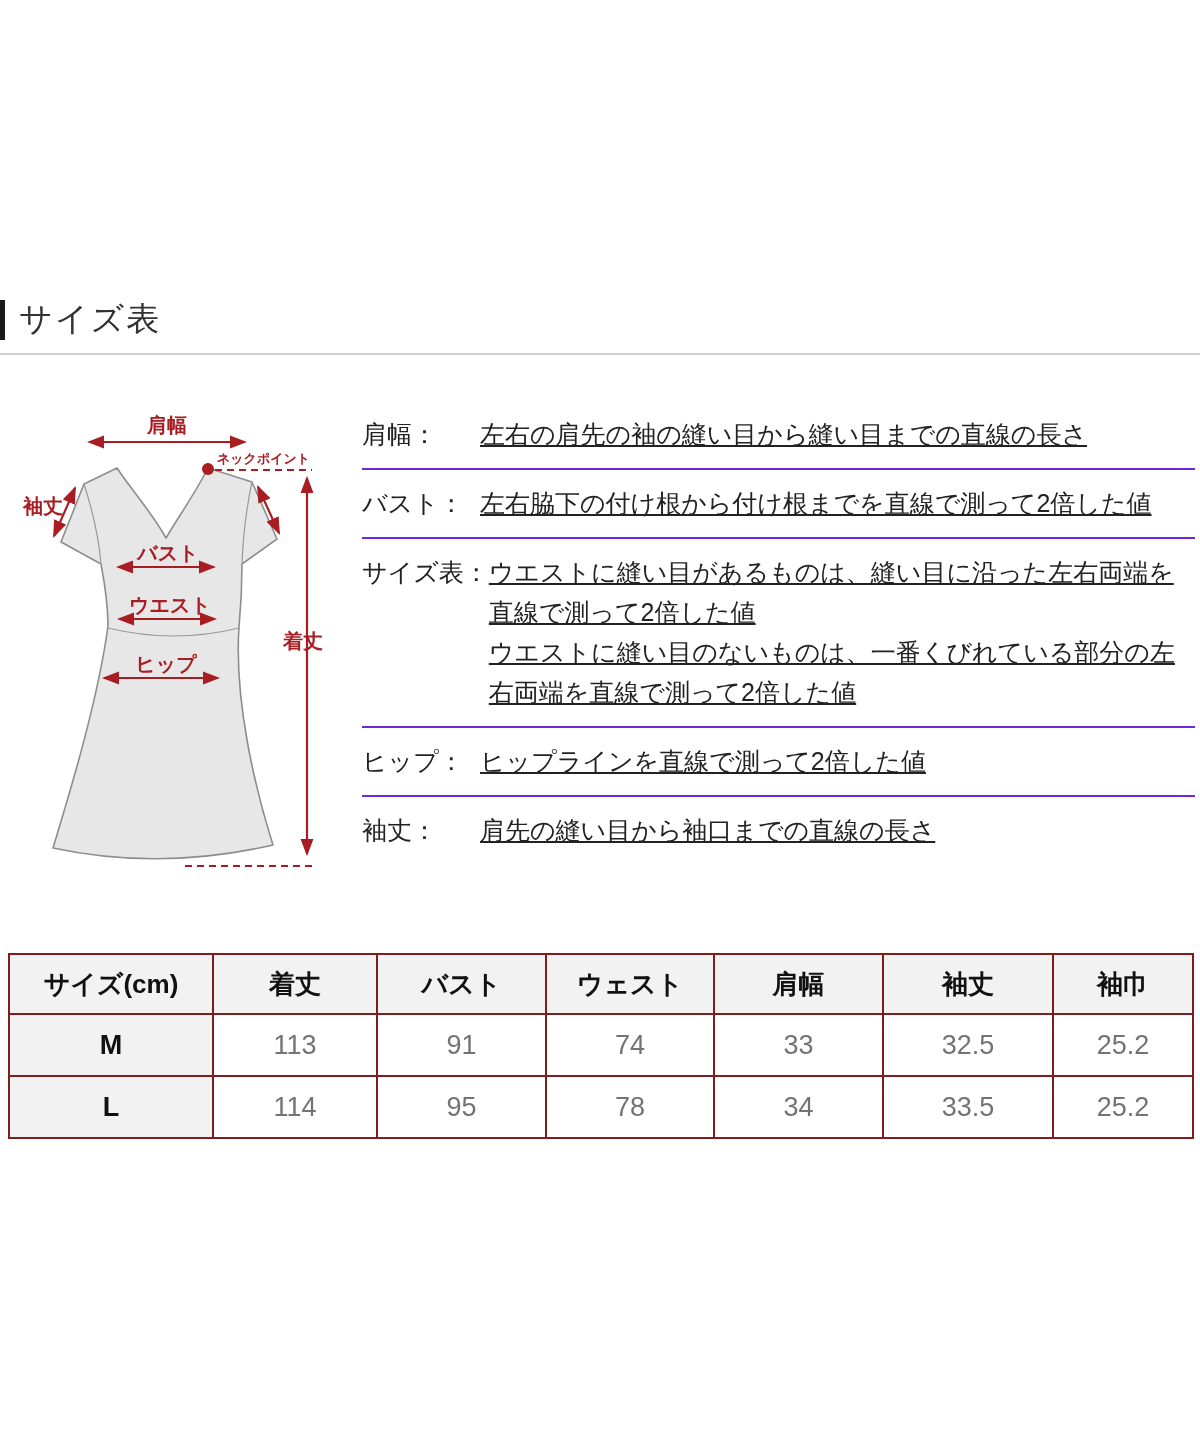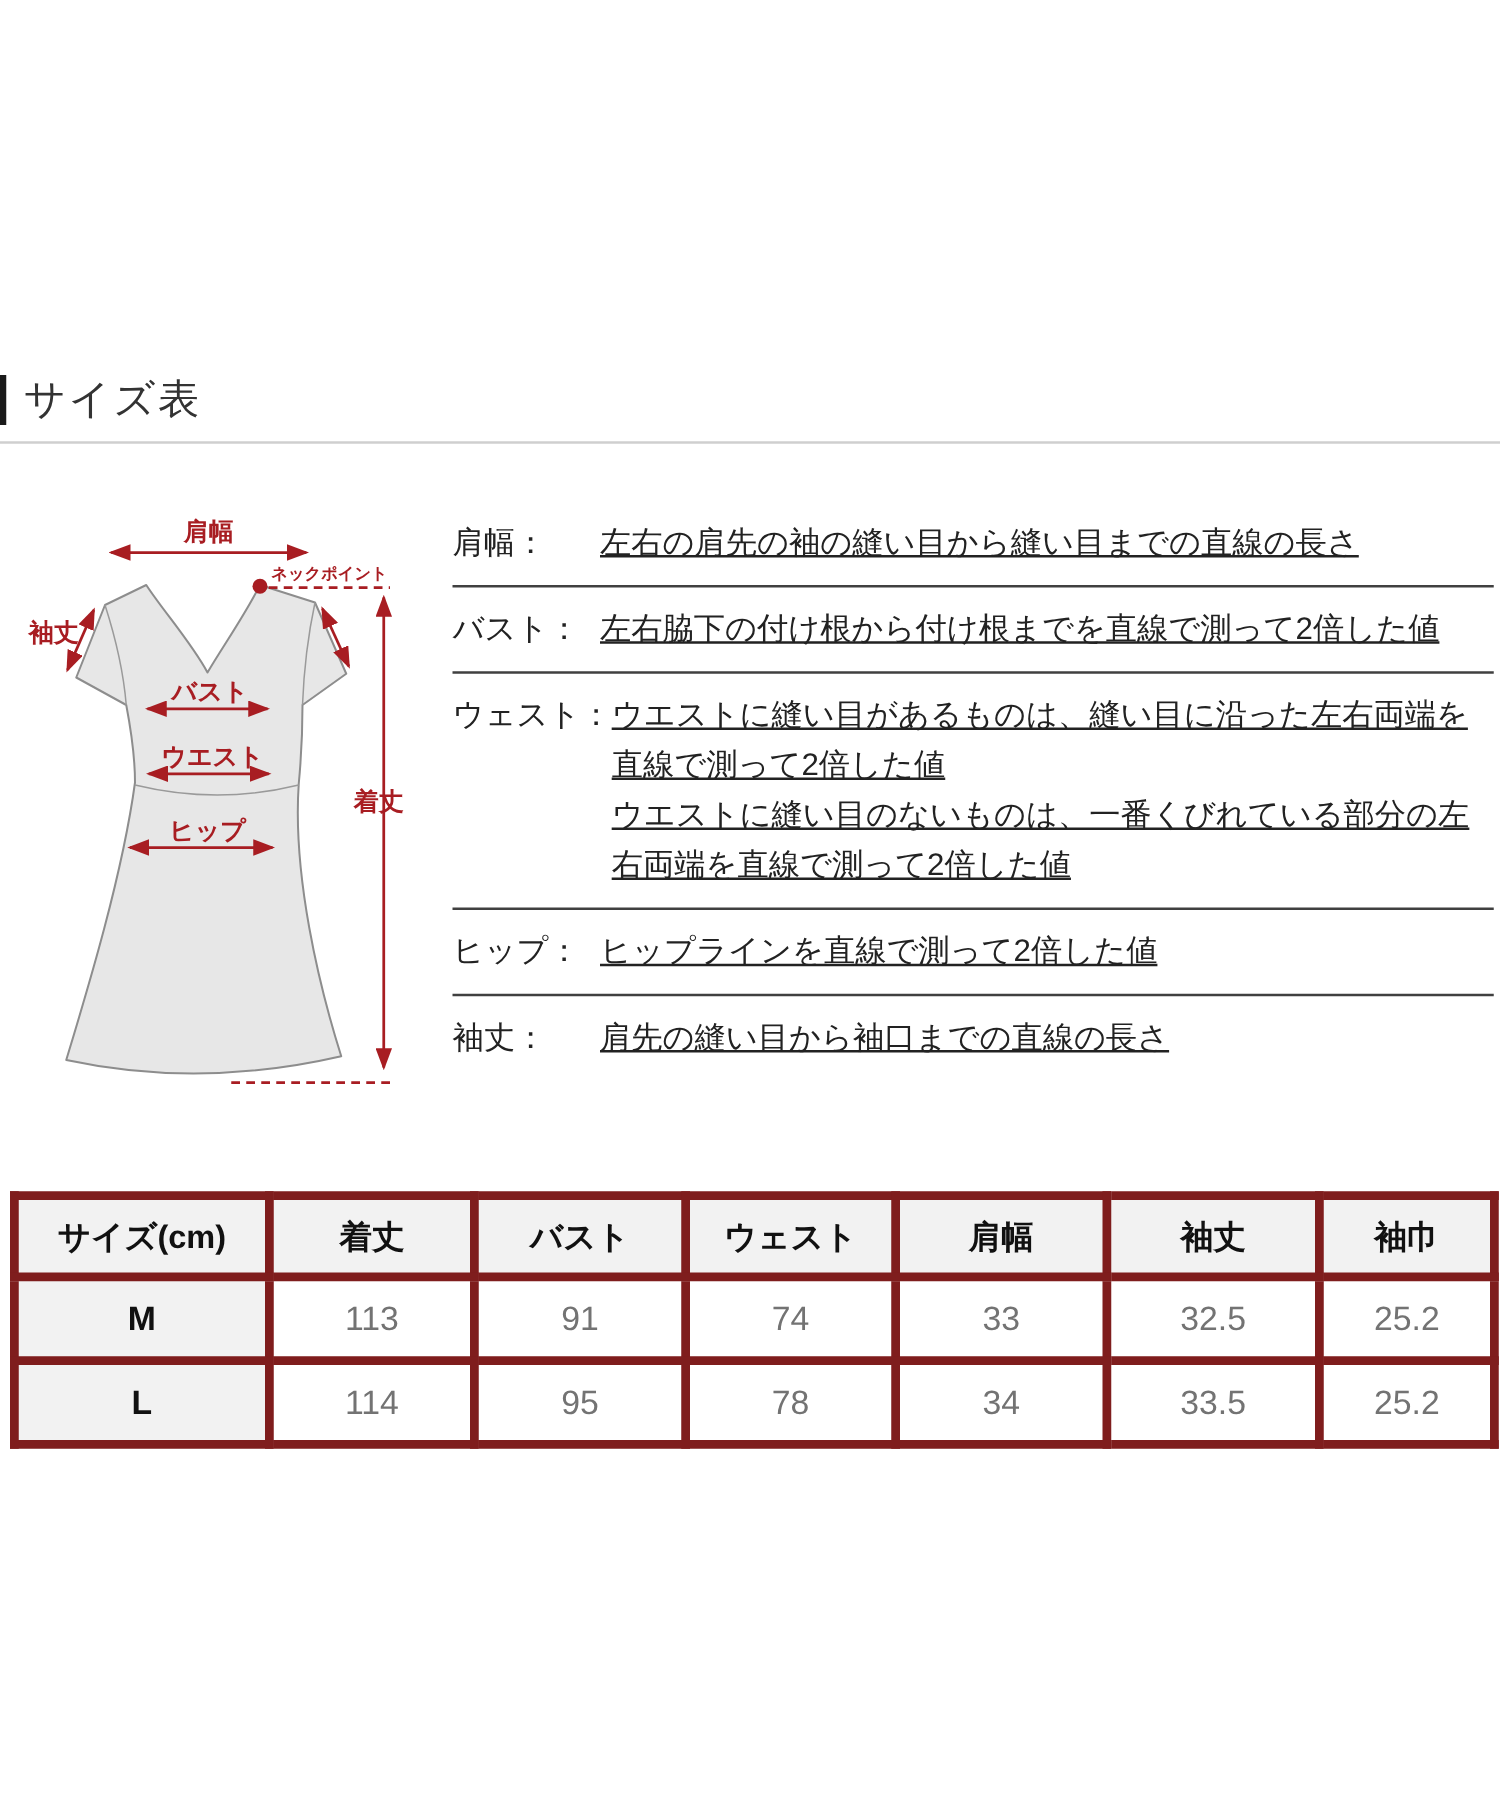--- a/index.html
+++ b/index.html
@@ -17,30 +17,30 @@
   .dress-body{fill:#e7e7e7;stroke:#8d8d8d;stroke-width:1.6;stroke-linejoin:round;}
   .dress-seam{fill:none;stroke:#9a9a9a;stroke-width:1.2;}
   .red-line{stroke:var(--accent);stroke-width:2.2;fill:none;}
   .red-dash{stroke:var(--accent);stroke-width:2.2;fill:none;stroke-dasharray:7 5;}
   .red-text{fill:var(--accent);font-size:20px;font-weight:bold;}
   .red-text-small{fill:var(--accent);font-size:13px;font-weight:bold;}
   .red-fill{fill:var(--accent);}
 
   
   .definitions{position:absolute;left:362px;top:401px;width:833px;}
-  .def-row{display:flex;padding:13px 0 14px;border-bottom:2px solid #404040;font-size:25px;line-height:40px;color:#222;}
+  .def-row{display:flex;padding:13px 0 14px;border-bottom:2px solid #6d28d9;font-size:25px;line-height:40px;color:#222;}
   .def-row:last-child{border-bottom:none;}
   .def-term{flex:0 0 auto;min-width:118px;white-space:nowrap;}
   .def-desc{flex:1;max-width:690px;text-decoration:underline;}
   .def-desc p{margin:0;}
   .dot-red{color:var(--accent);}
 
   
   .size-table{position:absolute;left:8px;top:953px;width:1184px;border-collapse:collapse;table-layout:fixed;text-align:center;}
-  .size-table th,.size-table td{border:7px solid #7f1d1d;padding:0;}
+  .size-table th,.size-table td{border:2px solid #7f1d1d;padding:0;}
   .size-table thead th{background:#f2f2f2;height:58px;font-size:26px;font-weight:bold;color:#111;}
   .size-table tbody th{background:#f2f2f2;height:60px;font-size:27px;font-weight:bold;color:#111;}
   .size-table tbody td{background:#fff;height:60px;font-size:27px;font-weight:500;color:#737373;}
 </style>
 </head>
 <body>
 
 <div class="page">
 
   <div class="heading">
@@ -104,21 +104,21 @@
           <p><span>左右の肩先の袖の縫い目から縫い目までの直線の長さ</span></p>
         </div>
       </div>
       <div class="def-row">
         <div class="def-term">バスト：</div>
         <div class="def-desc">
           <p><span>左右脇下の付け根から付け根までを直線で測って2倍した値</span></p>
         </div>
       </div>
       <div class="def-row">
-        <div class="def-term">ウェスト：</div>
+        <div class="def-term">サイズ表：</div>
         <div class="def-desc">
           <p><span>ウエストに縫い目があるものは、縫い目に沿った左右両端を直線で測って2倍した値</span></p>
           <p><span>ウエストに縫い目のないものは、一番くびれている部分の左右両端を直線で測って2倍した値</span></p>
         </div>
       </div>
       <div class="def-row">
         <div class="def-term">ヒップ：</div>
         <div class="def-desc">
           <p><span>ヒップラインを直線で測って2倍した値</span></p>
         </div>

